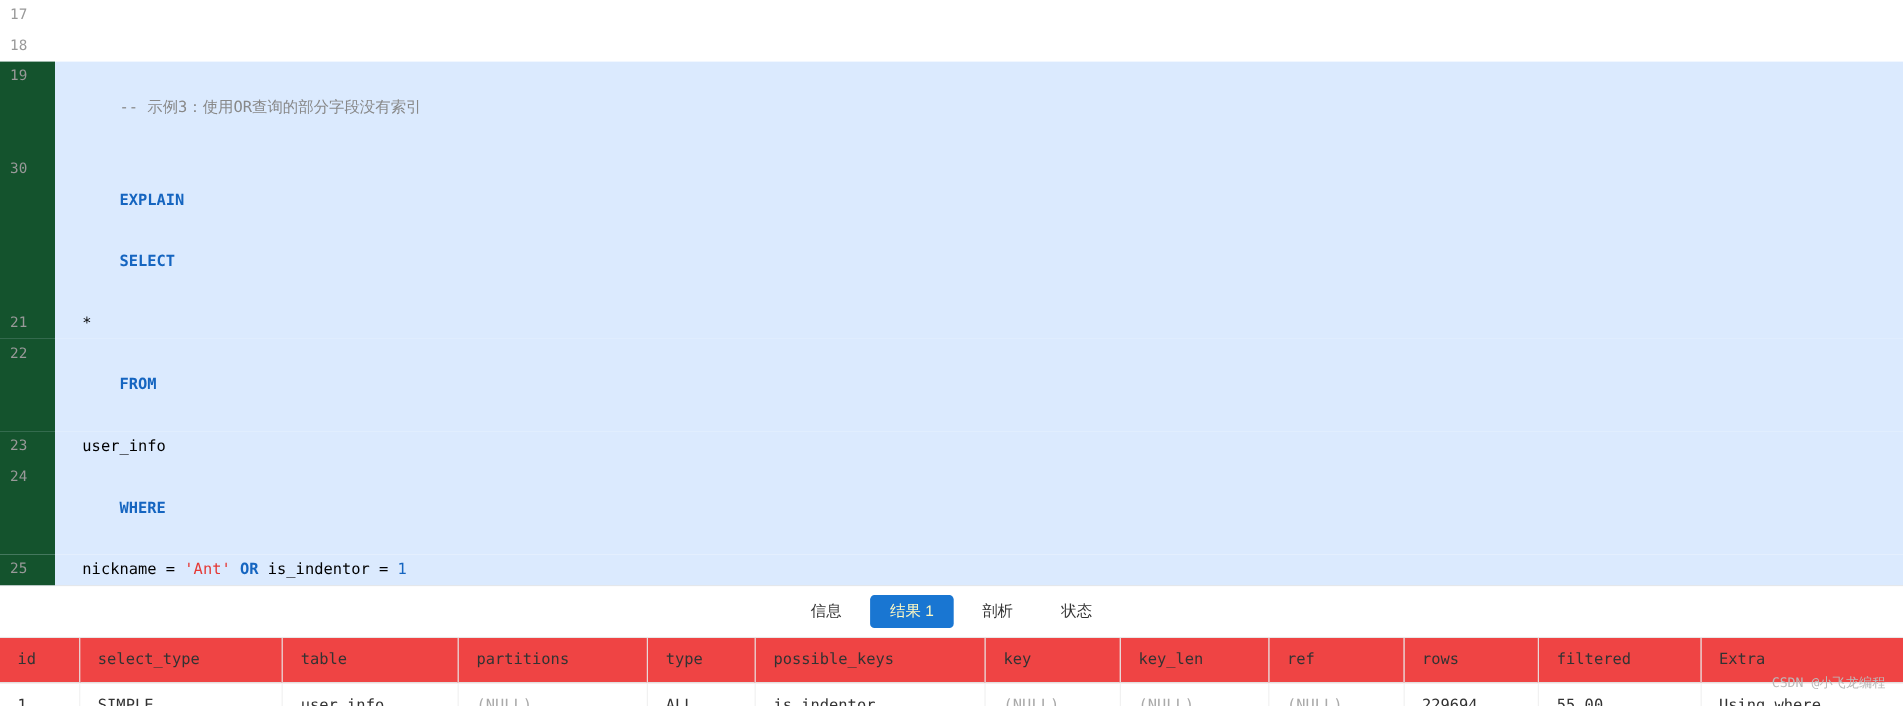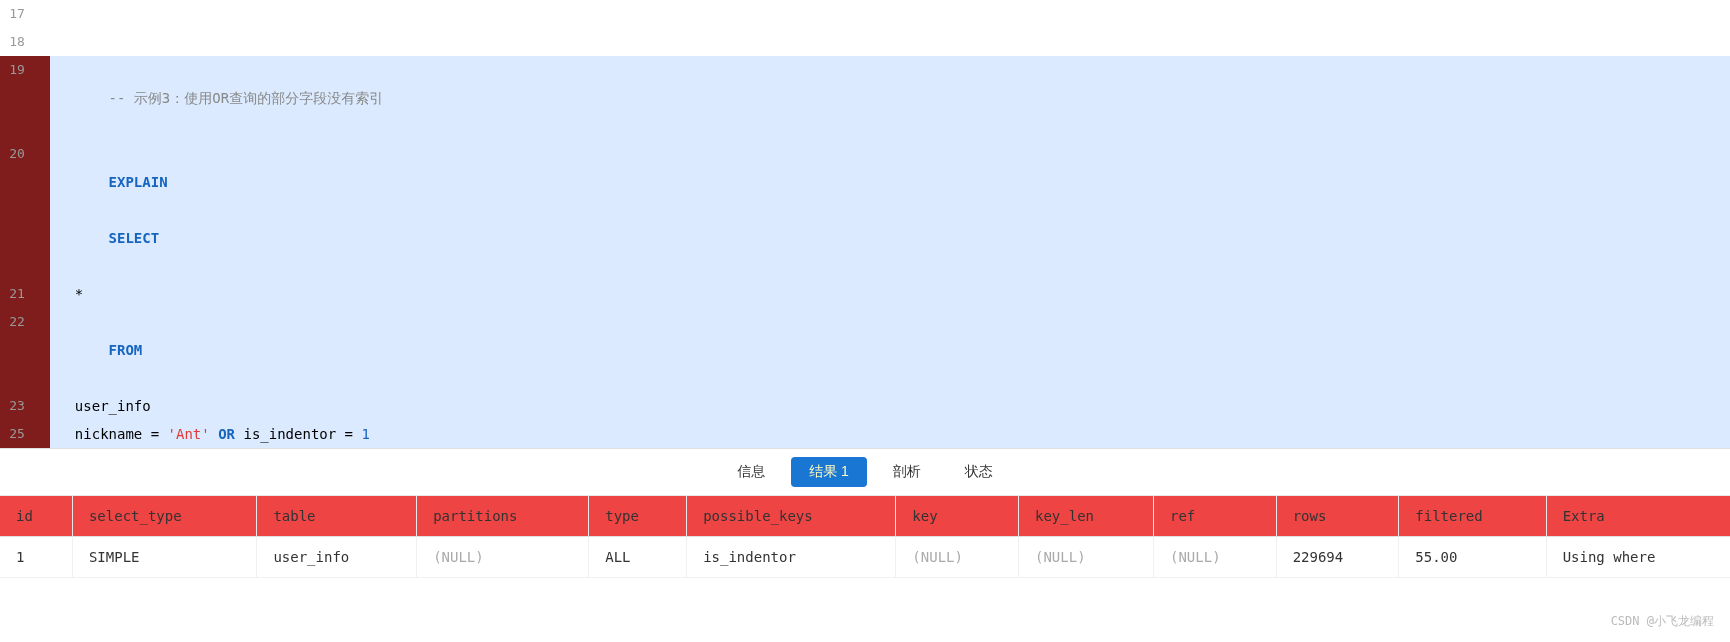--- a/index.html
+++ b/index.html
@@ -41,21 +41,21 @@
       flex: 1;
       padding-left: 8px;
       white-space: pre;
     }
 
     
     .highlighted {
       background: #dbeafe;
     }
     .highlighted .line-number {
-      background: #7f1d1d;
+      background: #14532d;
     }
 
     
     .kw-explain { color: #1565c0; font-weight: bold; }
     .kw-select { color: #1565c0; font-weight: bold; }
     .kw-from { color: #1565c0; font-weight: bold; text-align: center; }
     .kw-where { color: #1565c0; font-weight: bold; }
     .kw-or { color: #1565c0; font-weight: bold; text-align: center; }
     .str { color: #e53935; }
     .comment { color: #888; }
@@ -161,21 +161,21 @@
   </div>
 
   <div class="code-line highlighted">
     <span class="line-number">19</span>
     <span class="line-content">
       <span class="comment">-- 示例3：使用OR查询的部分字段没有索引</span>
     </span>
   </div>
 
   <div class="code-line highlighted">
-    <span class="line-number">20</span>
+    <span class="line-number">30</span>
     <span class="line-content">
       <span class="kw-explain">EXPLAIN</span>
       <span> </span>
       <span class="kw-select">SELECT</span>
     </span>
   </div>
 
   <div class="code-line highlighted">
     <span class="line-number">21</span>
     <span class="line-content">  *</span>
@@ -186,20 +186,26 @@
     <span class="line-content">
       <span class="kw-from">FROM</span>
     </span>
   </div>
 
   <div class="code-line highlighted">
     <span class="line-number">23</span>
     <span class="line-content">  user_info</span>
   </div>
 
+  <div class="code-line highlighted">
+    <span class="line-number">24</span>
+    <span class="line-content">
+      <span class="kw-where">WHERE</span>
+    </span>
+  </div>
 
   <div class="code-line highlighted">
     <span class="line-number">25</span>
     <span class="line-content">  nickname = <span class="str">'Ant'</span> <span class="kw-or">OR</span> is_indentor = <span class="number-val">1</span></span>
   </div>
 
 </div>
 
 <div class="toolbar">
   <button class="toolbar-btn">信息</button>

